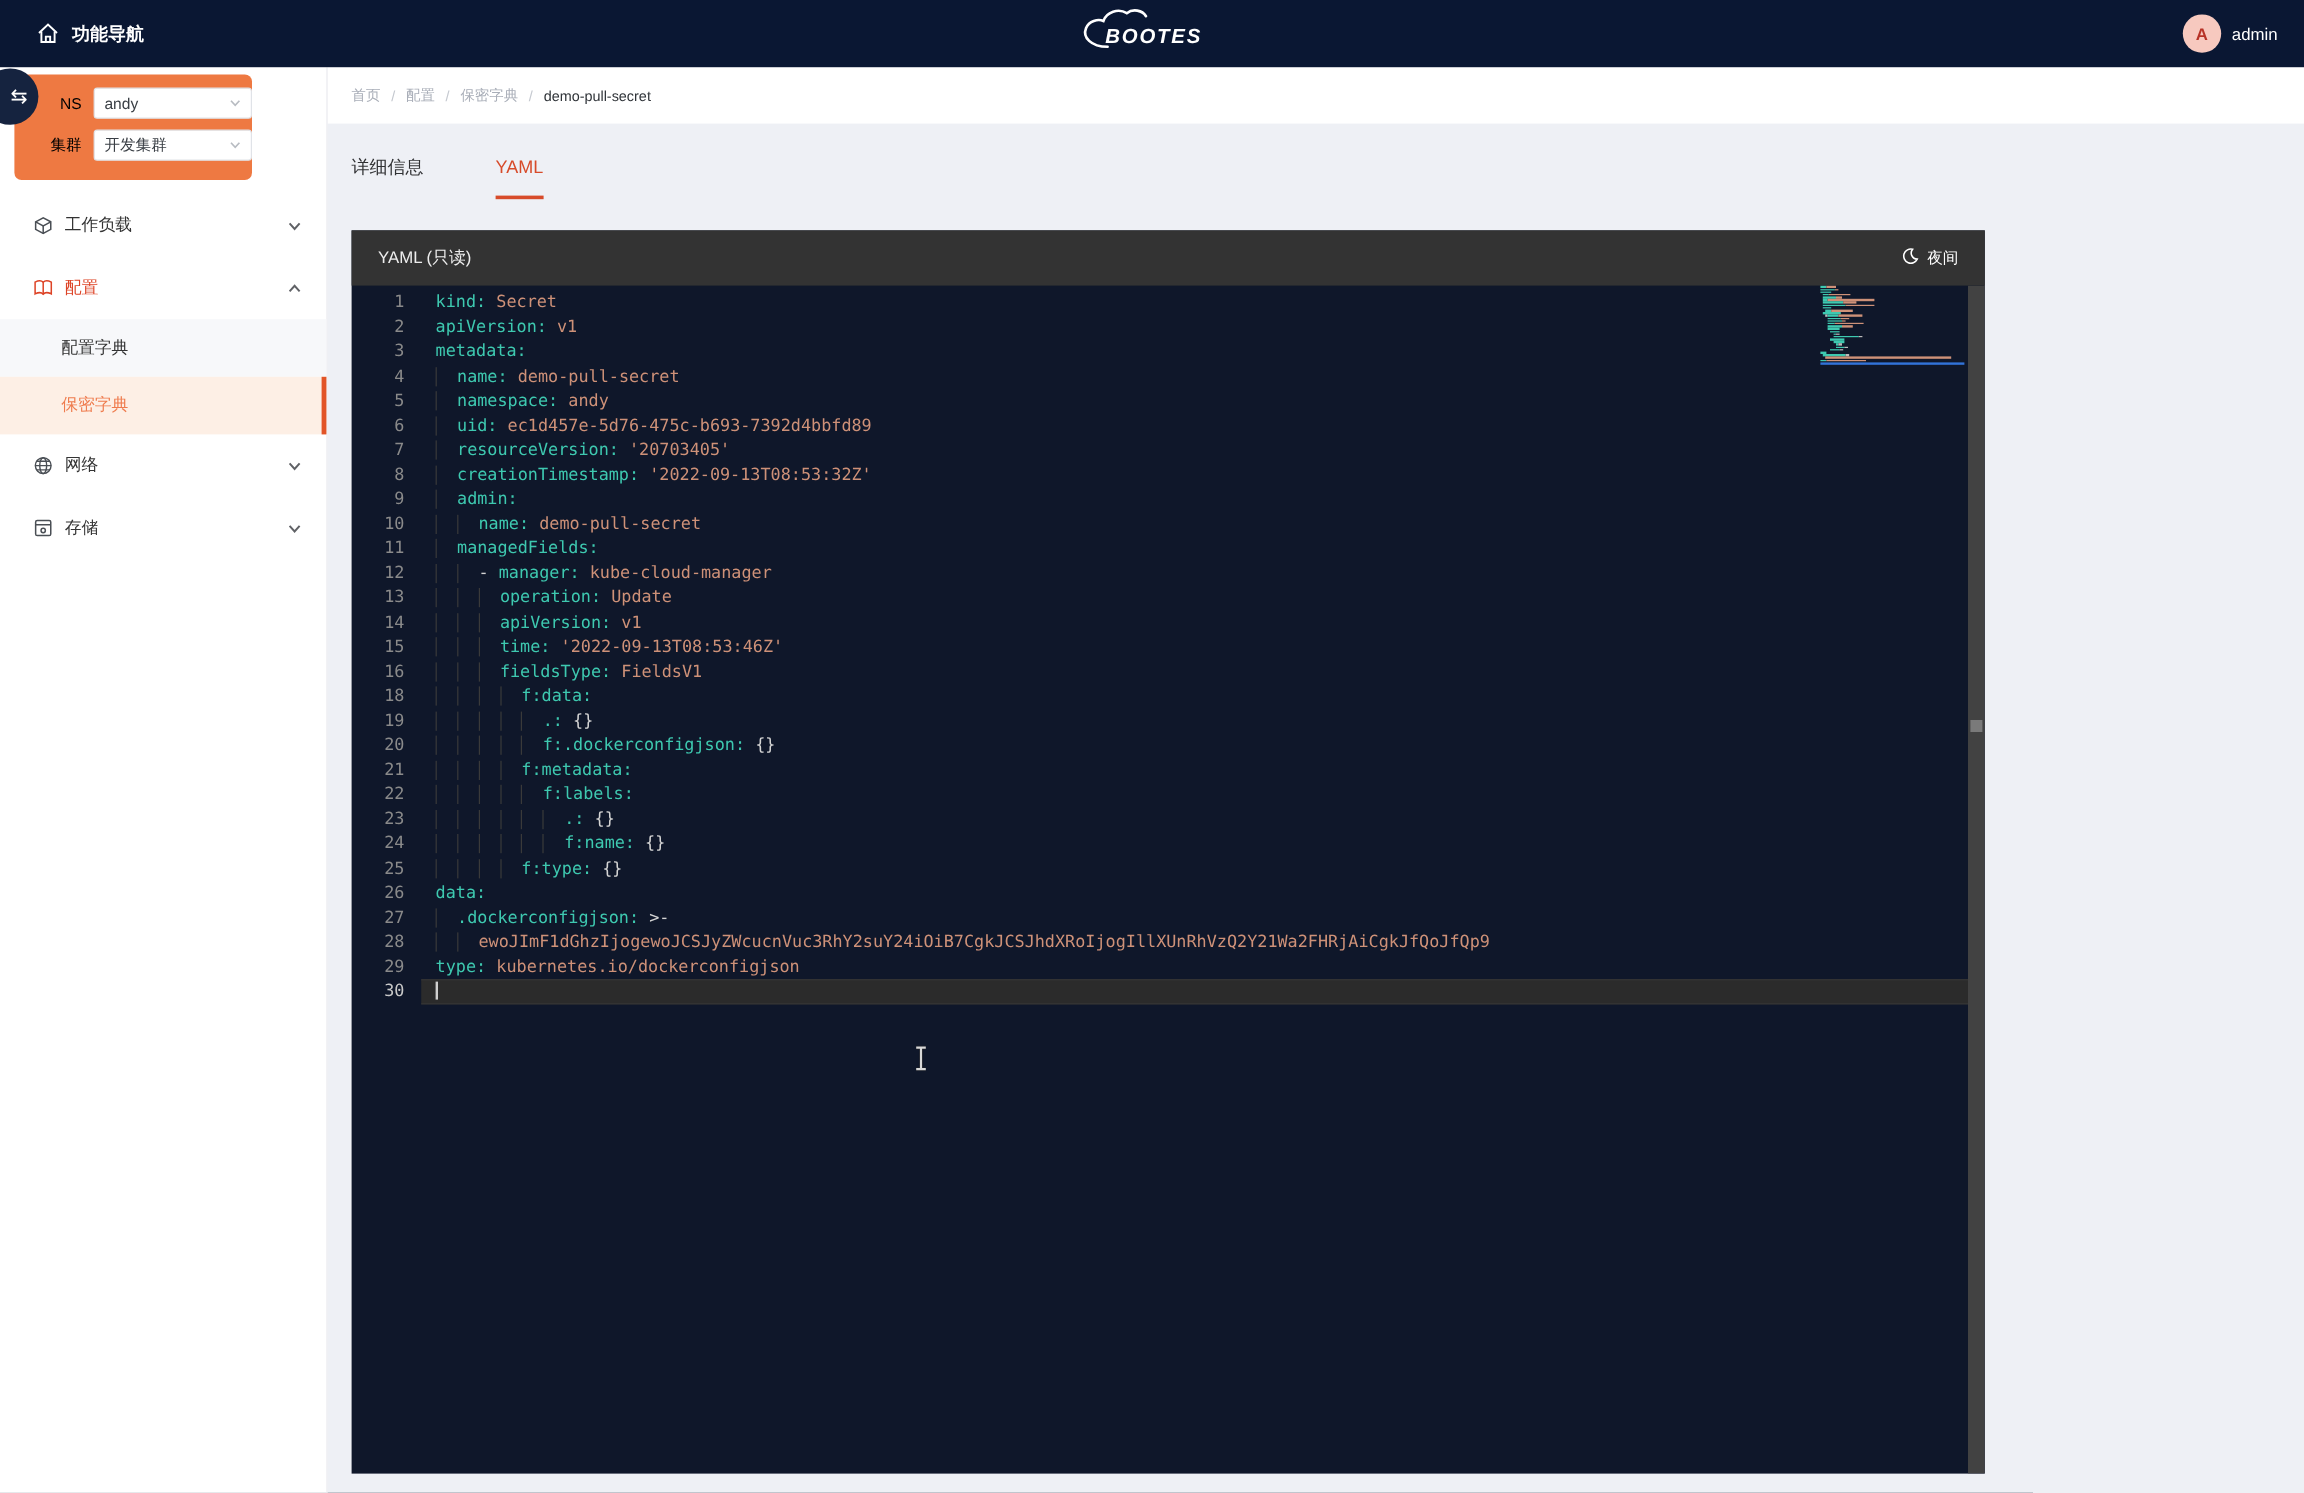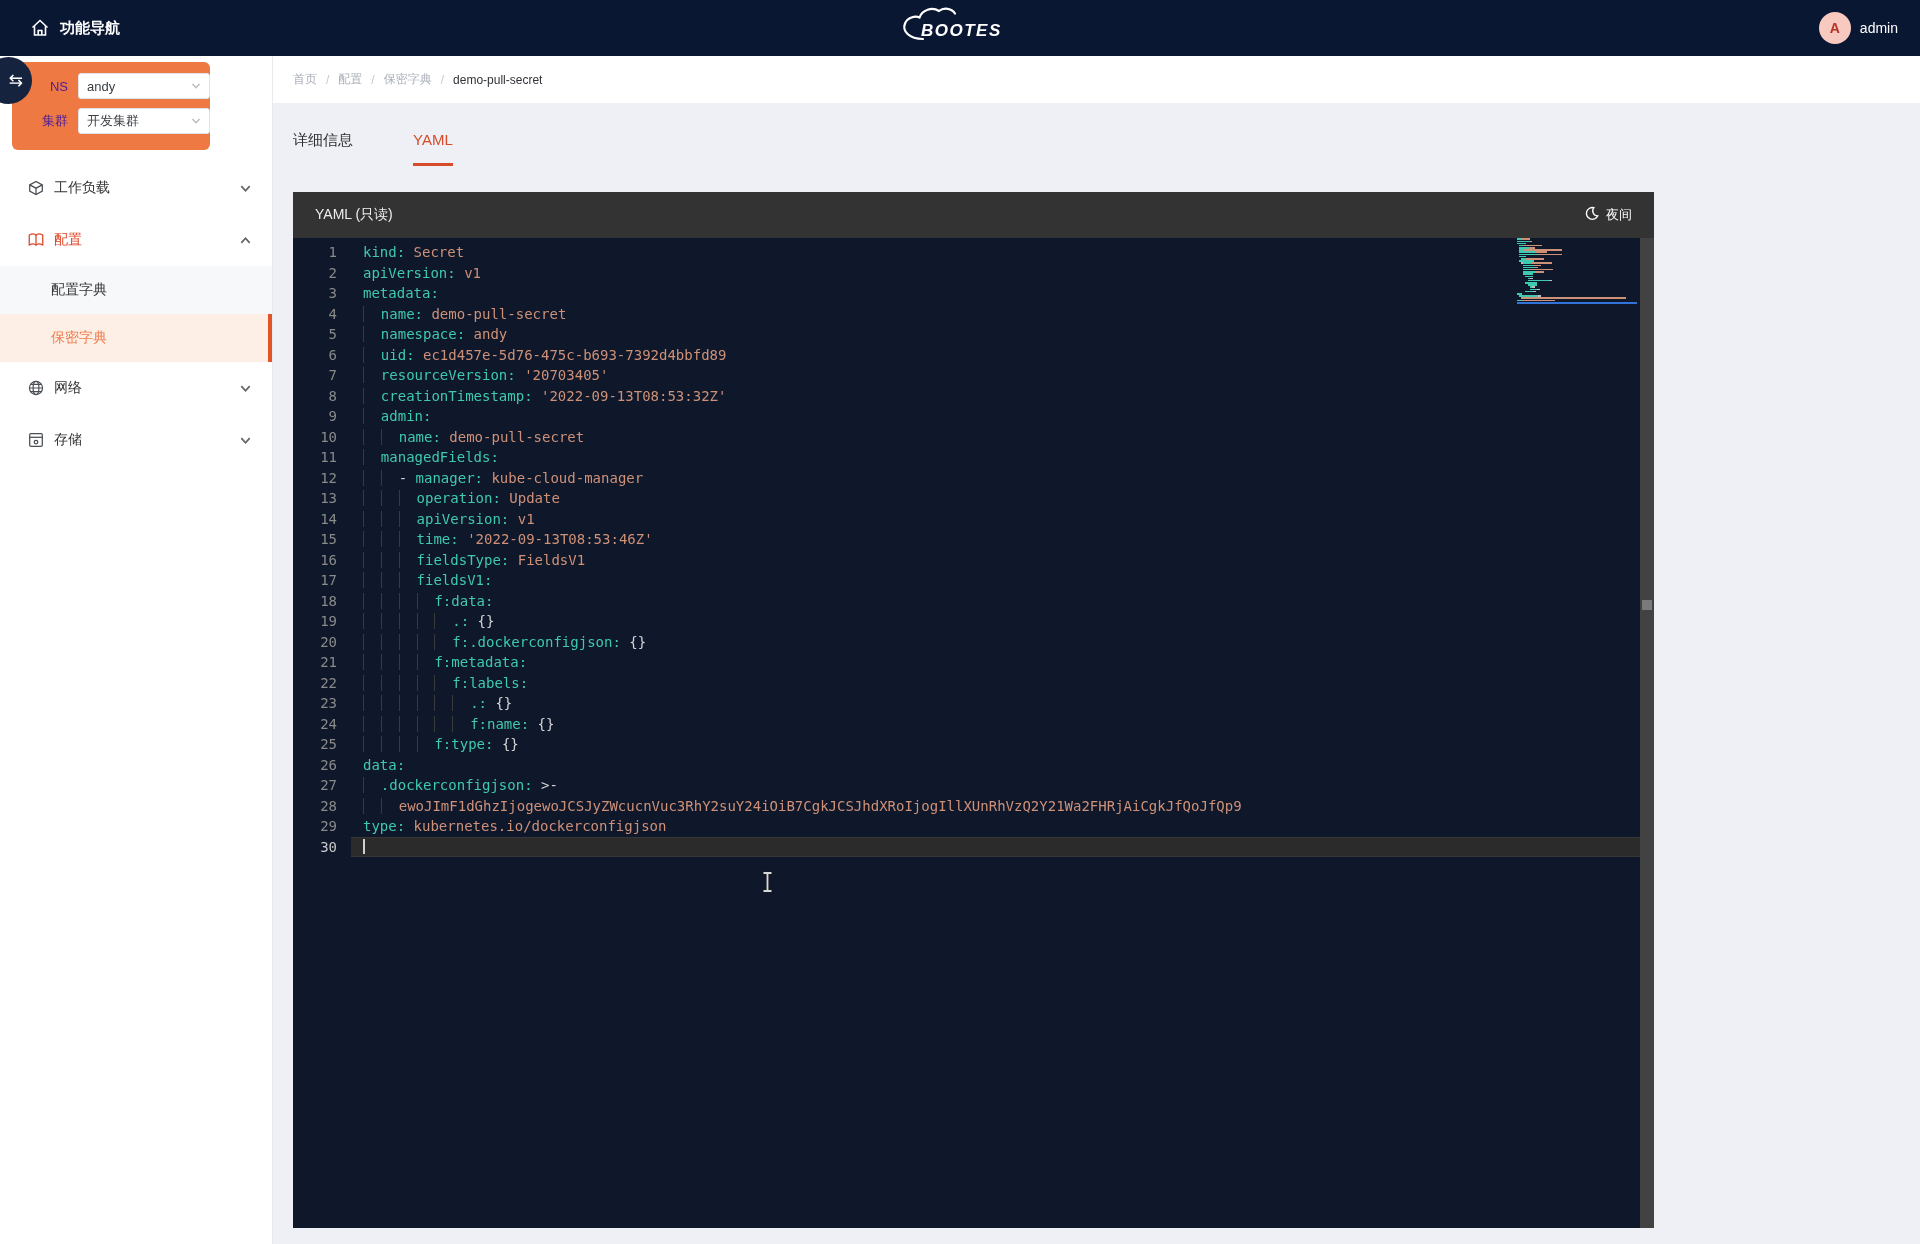--- a/index.html
+++ b/index.html
@@ -18,21 +18,21 @@
           display:flex;align-items:center;justify-content:center;font-size:14px}
   
   .sidebar{position:absolute;left:0;top:56px;bottom:0;width:272px;background:#fff;
            border-right:1px solid #e9eaee;z-index:20}
   .collapse-btn{position:absolute;left:-15px;top:1px;width:47px;height:47px;border-radius:50%;
                 background:#15233f;color:#fff;display:flex;align-items:center;justify-content:flex-end;
                 padding-right:9px;box-sizing:border-box;font-size:17px;cursor:pointer;z-index:40}
   .ws-panel{position:absolute;left:12px;top:6px;width:198px;height:88px;background:#ee7942;
             border-radius:6px;box-sizing:border-box;padding-top:11px}
   .ws-row{display:flex;align-items:center;margin:0 0 9px 0;padding-left:24px;gap:10px}
-  .ws-label{width:32px;text-align:right;color:#4c1d95;font-size:13px;flex:none}
+  .ws-label{width:32px;text-align:right;color:#000000;font-size:13px;flex:none}
   .select{width:132px;height:26px;background:#fff;border:1px solid #e0e3e8;border-radius:3px;
           display:flex;align-items:center;justify-content:space-between;padding:0 8px;
           box-sizing:border-box;font-size:13px;color:#3a3f45;cursor:pointer}
   .select .sel-chev{color:#b8bcc2;display:flex}
   .menu{position:absolute;top:106px;left:0;right:0}
   .mi{height:52px;display:flex;align-items:center;padding:0 20px 0 27px;color:#333;
       font-size:14px;cursor:pointer}
   .mi .ic{width:18px;height:18px;margin-right:9px;display:flex;color:#4a4f55}
   .mi.red{color:#dd4326}.mi.red .ic{color:#dd4326}
   .mi .lbl{flex:1}
@@ -292,24 +292,20 @@
         </div>
         <div class="line">
           <div class="ln">15</div>
           <div class="lc"><span class="g">&nbsp;&nbsp;</span><span class="g">&nbsp;&nbsp;</span><span class="g">&nbsp;&nbsp;</span><span class="k">time:</span><span class="v"> '2022-09-13T08:53:46Z'</span></div>
         </div>
         <div class="line">
           <div class="ln">16</div>
           <div class="lc"><span class="g">&nbsp;&nbsp;</span><span class="g">&nbsp;&nbsp;</span><span class="g">&nbsp;&nbsp;</span><span class="k">fieldsType:</span><span class="v"> FieldsV1</span></div>
         </div>
         <div class="line">
-          <div class="ln">17</div>
-          <div class="lc"><span class="g">&nbsp;&nbsp;</span><span class="g">&nbsp;&nbsp;</span><span class="g">&nbsp;&nbsp;</span><span class="k">fieldsV1:</span></div>
-        </div>
-        <div class="line">
           <div class="ln">18</div>
           <div class="lc"><span class="g">&nbsp;&nbsp;</span><span class="g">&nbsp;&nbsp;</span><span class="g">&nbsp;&nbsp;</span><span class="g">&nbsp;&nbsp;</span><span class="k">f:data:</span></div>
         </div>
         <div class="line">
           <div class="ln">19</div>
           <div class="lc"><span class="g">&nbsp;&nbsp;</span><span class="g">&nbsp;&nbsp;</span><span class="g">&nbsp;&nbsp;</span><span class="g">&nbsp;&nbsp;</span><span class="g">&nbsp;&nbsp;</span><span class="k">.:</span><span class="p"> {}</span></div>
         </div>
         <div class="line">
           <div class="ln">20</div>
           <div class="lc"><span class="g">&nbsp;&nbsp;</span><span class="g">&nbsp;&nbsp;</span><span class="g">&nbsp;&nbsp;</span><span class="g">&nbsp;&nbsp;</span><span class="g">&nbsp;&nbsp;</span><span class="k">f:.dockerconfigjson:</span><span class="p"> {}</span></div>

